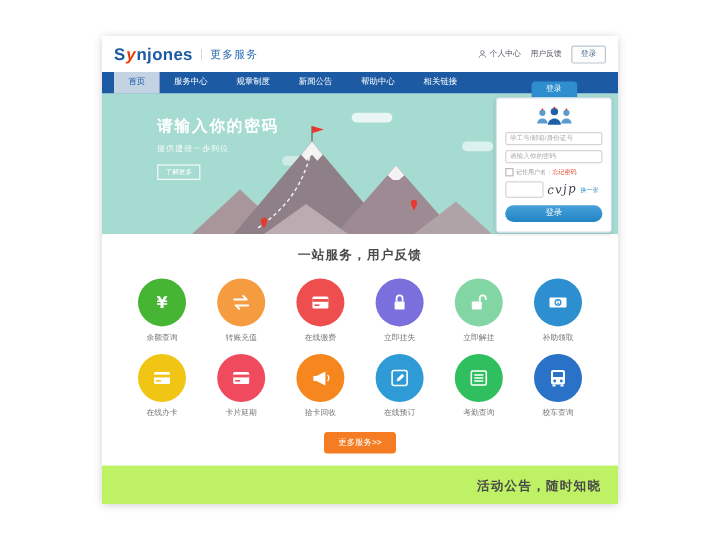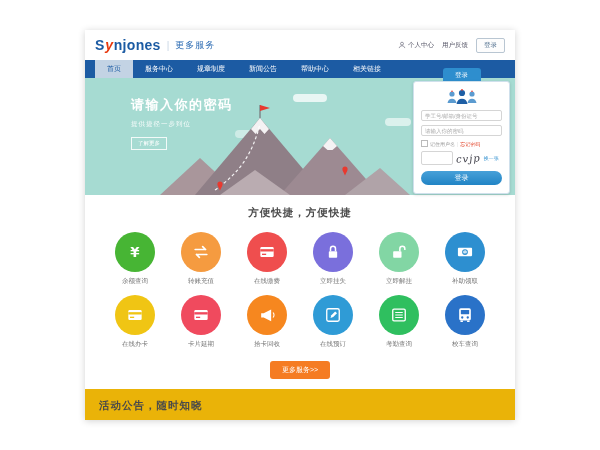--- a/index.html
+++ b/index.html
@@ -57,21 +57,21 @@
   .services{background:#fff;text-align:center;padding:9px 0 10px;}
   .sec-title{font-size:10.5px;color:#4a4a4a;font-weight:bold;margin:2px 0 12px;letter-spacing:1px;}
   .svc-row{display:flex;justify-content:space-between;padding:0 26px;margin-bottom:9px;}
   .svc{width:48px;cursor:pointer;}
   .svc-circle{width:40px;height:40px;border-radius:50%;margin:0 auto;display:flex;align-items:center;justify-content:center;}
   .svc-ic{width:20px;height:20px;}
   .svc-label{font-size:6.5px;color:#777;margin-top:5px;white-space:nowrap;}
   .more-btn{display:inline-block;background:#f57c23;color:#fff;font-size:7px;padding:4px 12px;border-radius:3px;margin-top:2px;cursor:pointer;}
 
   
-  .announce{background:#eab308;padding:8px 14px 20px;text-align:left;}
+  .announce{background:#bef264;padding:8px 14px 20px;text-align:right;}
 </style>
 </head>
 <body>
 
 <svg width="0" height="0" style="position:absolute" aria-hidden="true">
   <symbol id="ic-yen" viewBox="0 0 24 24">
     <text x="12" y="18" text-anchor="middle" font-size="16" font-weight="bold" fill="#fff" font-family="DejaVu Sans">¥</text>
   </symbol>
   <symbol id="ic-transfer" viewBox="0 0 24 24">
     <path d="M5 9h12M14 5.5L17.5 9M19 15H7M10 18.5L6.5 15" stroke="#fff" stroke-width="2" fill="none" stroke-linecap="round" stroke-linejoin="round"></path>
@@ -205,21 +205,21 @@
       <div class="lg-captcha">
         <input class="cap-input" type="text" style="">
         <span class="cap-img">cvjp</span>
         <span class="cap-change">换一张</span>
       </div>
       <div class="lg-btn">登录</div>
     </div>
   </div>
 
   <div class="services">
-    <div class="sec-title">方便快捷，方便快捷</div>
+    <div class="sec-title">一站服务，用户反馈</div>
     <div class="svc-row">
         <div class="svc">
           <div class="svc-circle" style="background: rgb(71, 181, 52);">
             <svg class="svc-ic" style="color:#47b534">
               <use href="#ic-yen"></use>
             </svg>
           </div>
           <div class="svc-label">余额查询</div>
         </div>
         <div class="svc">

